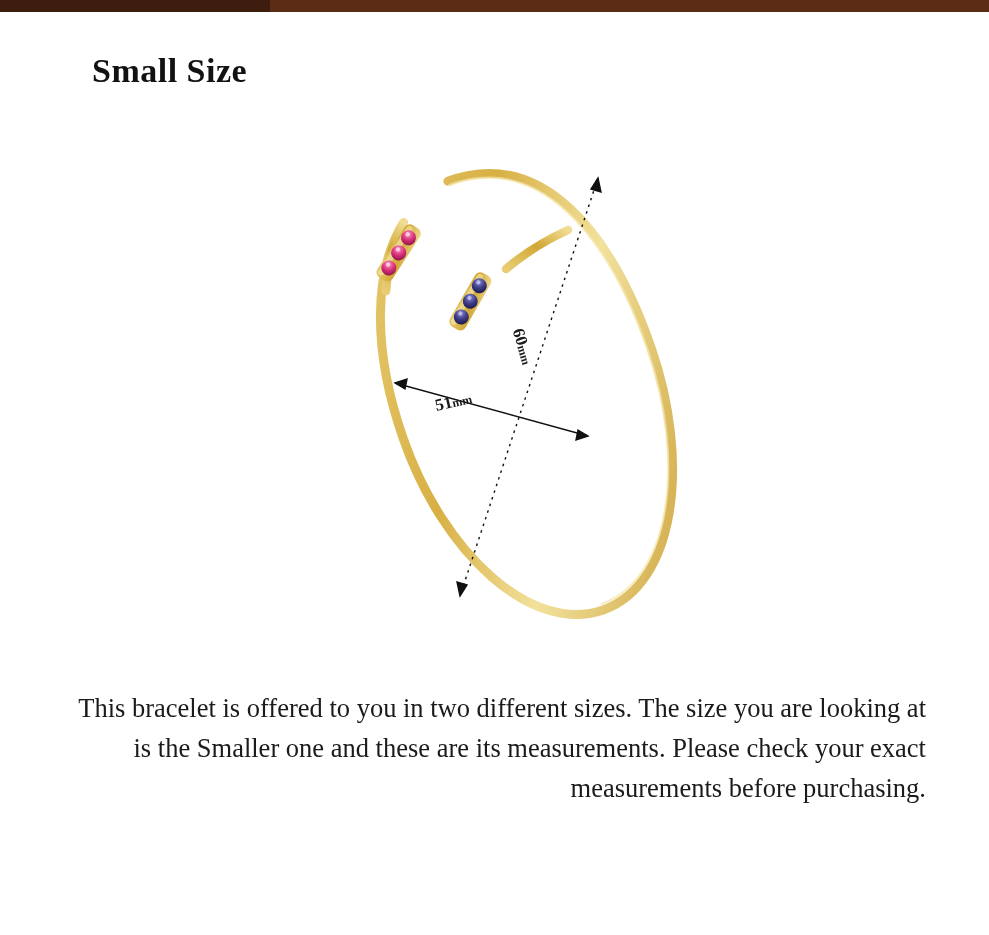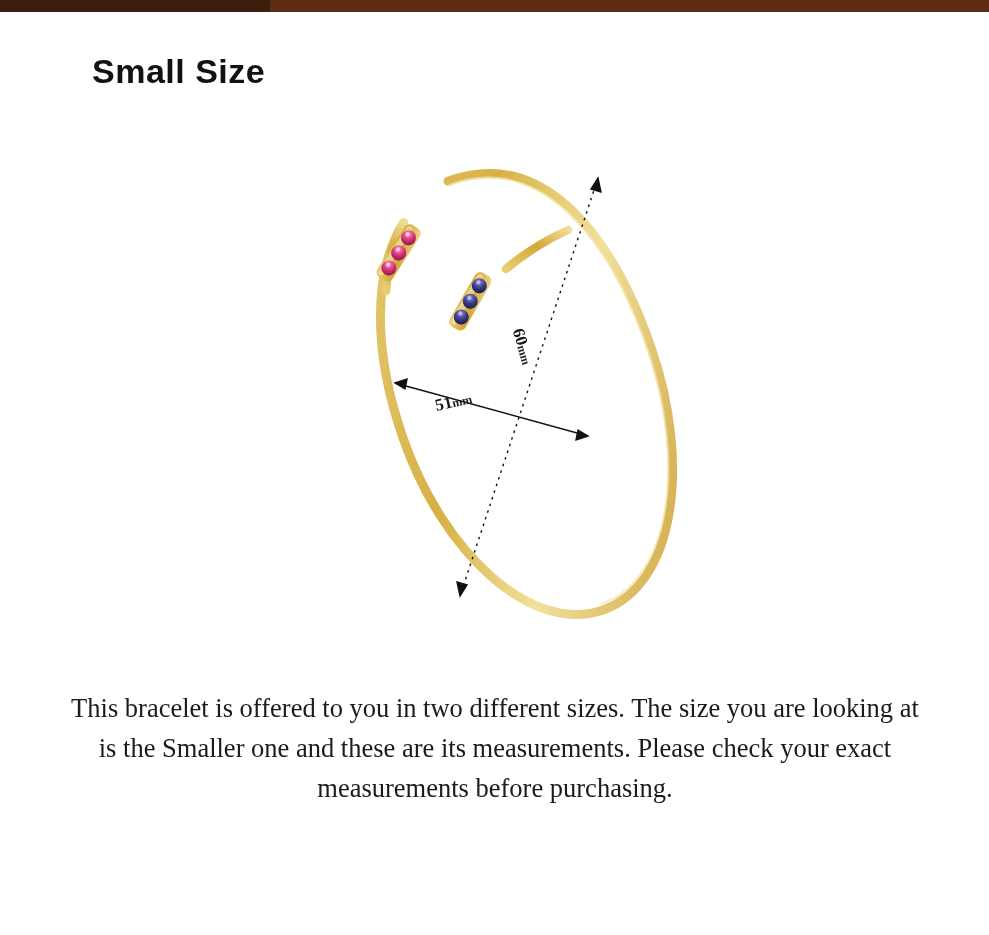--- a/index.html
+++ b/index.html
@@ -29,21 +29,21 @@
     top: 0; left: 0;
     width: 270px;
     height: 12px;
     background: #3d1d0d;
   }
 
   .title {
     position: absolute;
     top: 52px;
     left: 92px;
-    font-family: Liberation Sans, sans-serif;
+    font-family: Liberation Serif, serif;
     font-size: 34px;
     font-weight: 600;
     letter-spacing: 0.5px;
     color: #121212;
   }
 
   
   .figure {
     position: absolute;
     top: 130px;
@@ -76,21 +76,21 @@
     transform-origin: left top;
   }
   .dim-60 .unit { font-size: 12px; font-weight: 600; }
 
   
   .blurb {
     position: absolute;
     top: 688px;
     left: 64px;
     width: 862px;
-    text-align: center;
+    text-align: right;
     font-family: "Liberation Serif", serif;
     font-size: 26.5px;
     line-height: 40px;
     color: #1b1b1b;
   }
 </style>
 </head>
 <body>
 
 <div class="top-band">

